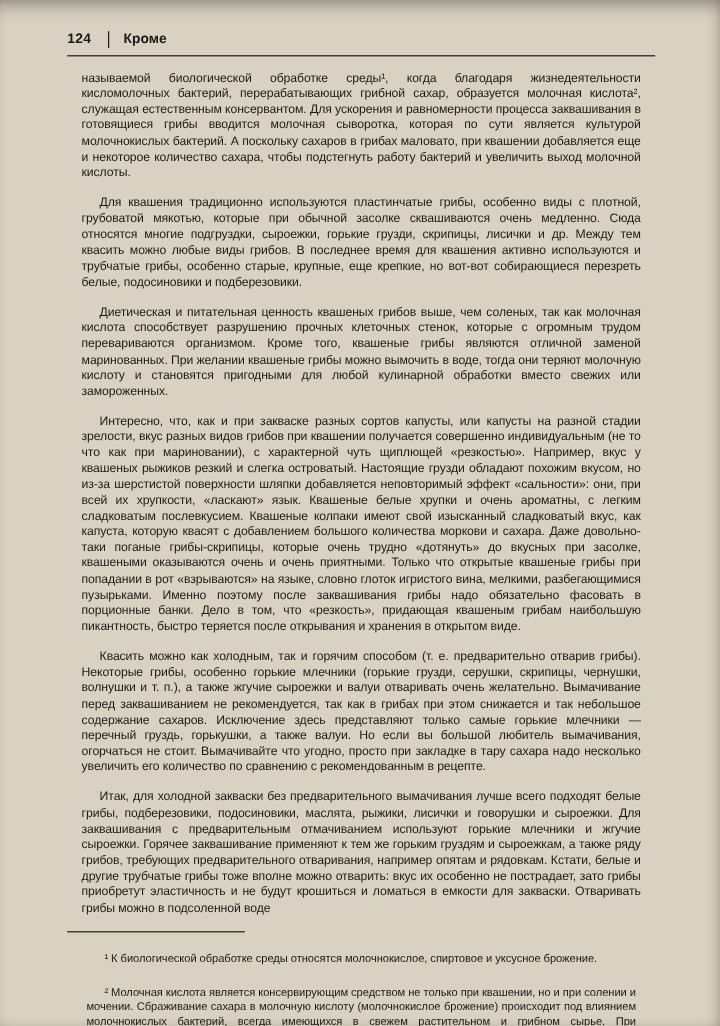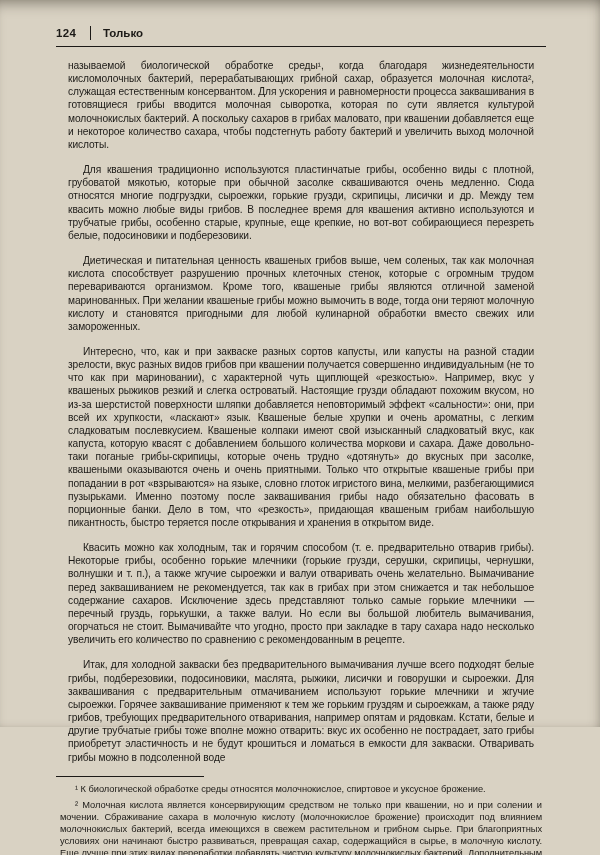--- a/index.html
+++ b/index.html
@@ -10,21 +10,21 @@
     width: 600px;
     height: 855px;
     background: #d9d2c3;
     font-family: "Liberation Sans", sans-serif;
     color: #1c1a17;
     overflow: hidden;
   }
   .page {
     box-sizing: border-box;
     width: 600px;
-    height: 727px;
+    height: 855px;
     padding: 24px 54px 18px 56px;
     background: #d9d2c3;
     box-shadow:
       inset 0 12px 14px -9px rgba(70,64,52,.55),
       inset -9px 0 12px -9px rgba(70,64,52,.35),
       inset 0 -6px 10px -8px rgba(70,64,52,.25);
     position: relative;
   }
   .page-header {
     display: flex;
@@ -65,37 +65,37 @@
   .body-text p.no-indent {
     text-indent: 0;
   }
   .footnote-sep {
     border: none;
     border-top: 1px solid #1c1a17;
     width: 148px;
     margin: 11px 0 6px 0;
   }
   .footnotes p {
-    margin: 4px;
+    margin: 16px;
     font-size: 9.3px;
     line-height: 12.1px;
     text-align: justify;
     text-indent: 15px;
     letter-spacing: -0.05px;
   }
 </style>
 </head>
 <body>
 
 <div class="page">
 
   <div class="page-header">
     <span class="page-number">124</span>
     <span class="header-vbar"></span>
-    <span class="chapter-title">Только</span>
+    <span class="chapter-title">Кроме</span>
   </div>
 
   <hr class="header-rule">
 
   <div class="body-text">
     <p class="no-indent">называемой биологической обработке среды¹, когда благодаря жизнедеятельности кисломолочных бактерий, перерабатывающих грибной сахар, образуется молочная кислота², служащая естественным консервантом. Для ускорения и равномерности процесса заквашивания в готовящиеся грибы вводится молочная сыворотка, которая по сути является культурой молочнокислых бактерий. А поскольку сахаров в грибах маловато, при квашении добавляется еще и некоторое количество сахара, чтобы подстегнуть работу бактерий и увеличить выход молочной кислоты.</p>
     <p>Для квашения традиционно используются пластинчатые грибы, особенно виды с плотной, грубоватой мякотью, которые при обычной засолке сквашиваются очень медленно. Сюда относятся многие подгруздки, сыроежки, горькие грузди, скрипицы, лисички и др. Между тем квасить можно любые виды грибов. В последнее время для квашения активно используются и трубчатые грибы, особенно старые, крупные, еще крепкие, но вот-вот собирающиеся перезреть белые, подосиновики и подберезовики.</p>
     <p>Диетическая и питательная ценность квашеных грибов выше, чем соленых, так как молочная кислота способствует разрушению прочных клеточных стенок, которые с огромным трудом перевариваются организмом. Кроме того, квашеные грибы являются отличной заменой маринованных. При желании квашеные грибы можно вымочить в воде, тогда они теряют молочную кислоту и становятся пригодными для любой кулинарной обработки вместо свежих или замороженных.</p>
     <p>Интересно, что, как и при закваске разных сортов капусты, или капусты на разной стадии зрелости, вкус разных видов грибов при квашении получается совершенно индивидуальным (не то что как при мариновании), с характерной чуть щиплющей «резкостью». Например, вкус у квашеных рыжиков резкий и слегка островатый. Настоящие грузди обладают похожим вкусом, но из-за шерстистой поверхности шляпки добавляется неповторимый эффект «сальности»: они, при всей их хрупкости, «ласкают» язык. Квашеные белые хрупки и очень ароматны, с легким сладковатым послевкусием. Квашеные колпаки имеют свой изысканный сладковатый вкус, как капуста, которую квасят с добавлением большого количества моркови и сахара. Даже довольно-таки поганые грибы-скрипицы, которые очень трудно «дотянуть» до вкусных при засолке, квашеными оказываются очень и очень приятными. Только что открытые квашеные грибы при попадании в рот «взрываются» на языке, словно глоток игристого вина, мелкими, разбегающимися пузырьками. Именно поэтому после заквашивания грибы надо обязательно фасовать в порционные банки. Дело в том, что «резкость», придающая квашеным грибам наибольшую пикантность, быстро теряется после открывания и хранения в открытом виде.</p>
     <p>Квасить можно как холодным, так и горячим способом (т. е. предварительно отварив грибы). Некоторые грибы, особенно горькие млечники (горькие грузди, серушки, скрипицы, чернушки, волнушки и т. п.), а также жгучие сыроежки и валуи отваривать очень желательно. Вымачивание перед заквашиванием не рекомендуется, так как в грибах при этом снижается и так небольшое содержание сахаров. Исключение здесь представляют только самые горькие млечники — перечный груздь, горькушки, а также валуи. Но если вы большой любитель вымачивания, огорчаться не стоит. Вымачивайте что угодно, просто при закладке в тару сахара надо несколько увеличить его количество по сравнению с рекомендованным в рецепте.</p>

